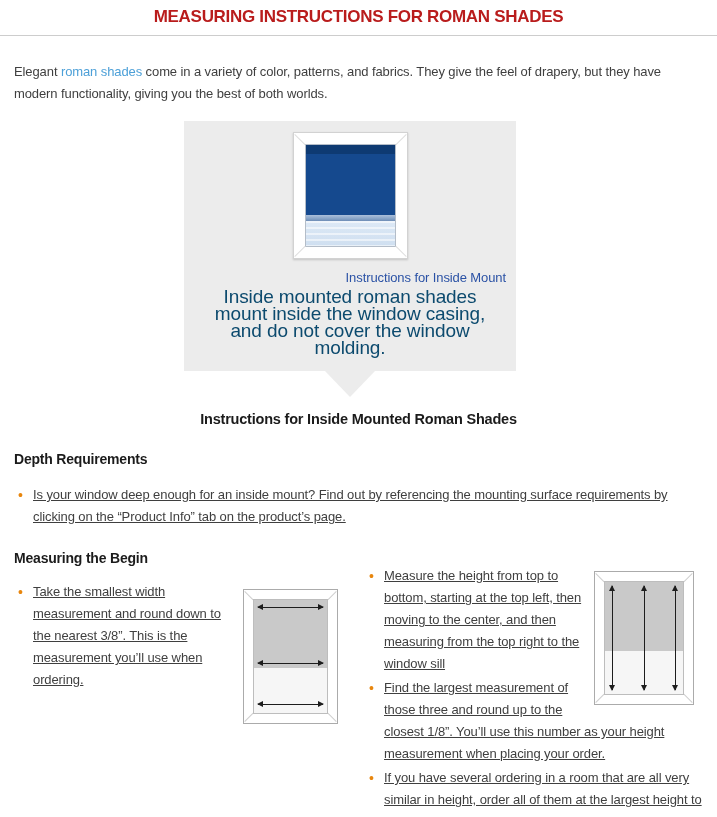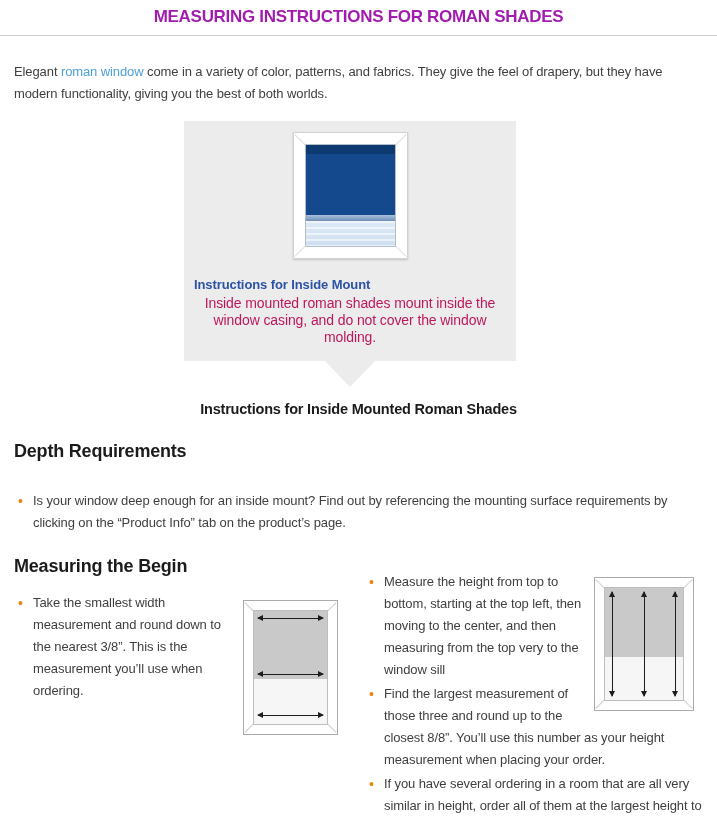--- a/index.html
+++ b/index.html
@@ -1,21 +1,21 @@
 <!DOCTYPE html>
 <html><head>
 <meta charset="utf-8">
 <style>
   html,body{margin:0;padding:0;background:#fff;}
   body{font-family:"Liberation Sans",sans-serif;color:#3f3f3f;}
   .page{width:717px;height:817px;box-sizing:border-box;background:#fff;overflow:hidden;padding:0 14px;}
 
   
   .main-title{margin:0;padding-top:7px;text-align:center;font-size:17px;font-weight:bold;
-    color:#a21caf;letter-spacing:-0.3px;}
+    color:#b91c1c;letter-spacing:-0.3px;}
   .divider{border:none;border-top:1px solid #cdcdcd;margin:8px -14px 0 -14px;}
 
   
   .intro{margin:25px 0 0 0;font-size:13px;line-height:22px;letter-spacing:-0.1px;color:#3f3f3f;max-width:695px;}
   .intro a{color:#4da0d8;text-decoration:none;cursor:pointer;}
 
   
   .callout-wrap{width:332px;margin:16px 0 0 170px;}
   .callout{background:#ececec;padding:11px 10px 15px 10px;box-sizing:border-box;}
   .pointer{width:0;height:0;margin:0 auto;border-left:25px solid transparent;
@@ -30,32 +30,32 @@
   .shade-main{height:61px;background:#15498e;}
   .shade-hem{height:6px;background:linear-gradient(180deg,#aabfda 0%,#8aa6c9 55%,#6e8db6 100%);}
   .glass{flex:1;background:repeating-linear-gradient(180deg,rgba(255,255,255,.55) 0 2px,rgba(0,0,0,0) 2px 6px),
     linear-gradient(180deg,#dde9f6,#cfdff0);}
   .miter{position:absolute;height:1px;background:#dedede;}
   .m-tl{left:1px;top:1px;width:15px;transform:rotate(45deg);transform-origin:0 0;}
   .m-tr{right:1px;top:1px;width:15px;transform:rotate(-45deg);transform-origin:100% 0;}
   .m-bl{left:1px;bottom:1px;width:15px;transform:rotate(-45deg);transform-origin:0 100%;}
   .m-br{right:1px;bottom:1px;width:15px;transform:rotate(45deg);transform-origin:100% 100%;}
 
-  .mount-link{display:block;text-align:left;margin-top:18px;font-size:13px;font-weight:bold;
+  .mount-link{display:block;text-align:right;margin-top:11px;font-size:13px;font-weight:normal;
     color:#2b52a5;text-decoration:none;cursor:pointer;letter-spacing:-0.1px;}
-  .mount-caption{margin:3px auto 0 auto;text-align:center;font-size:14px;line-height:17px;
-    color:#be185d;letter-spacing:-0.1px;max-width:306px;}
+  .mount-caption{margin:3px auto 0 auto;text-align:center;font-size:19px;line-height:17px;
+    color:#0c4a6e;letter-spacing:-0.1px;max-width:306px;}
 
   
   .section-heading{margin:14px 0 0 0;text-align:center;font-size:14.5px;font-weight:bold;
     color:#1b1b1b;letter-spacing:-0.2px;}
-  .sub-heading{margin:24px 0 0 0;font-size:18px;font-weight:bold;color:#1b1b1b;letter-spacing:-0.2px;}
+  .sub-heading{margin:24px 0 0 0;font-size:14px;font-weight:bold;color:#1b1b1b;letter-spacing:-0.2px;}
 
   
-  ul.bullets{list-style:none;margin:28px 0 0 0;padding:0;font-size:13px;line-height:22px;letter-spacing:-0.1px;}
+  ul.bullets{list-style:none;margin:17px 0 0 0;padding:0;font-size:13px;line-height:22px;letter-spacing:-0.1px;text-decoration:underline;}
   ul.bullets li{position:relative;padding-left:19px;color:#3f3f3f;}
   ul.bullets li + li{margin-top:2px;}
   ul.bullets li::before{content:"\2022";color:#e8860d;position:absolute;left:4px;top:0;font-size:14px;}
 
   
   .columns{display:flex;margin-top:22px;}
   .col-left{width:333px;}
   .col-right{width:338px;margin-left:18px;}
   .col-body{overflow:visible;}
   .col-body ul.bullets{margin-top:15px;}
@@ -83,21 +83,21 @@
     border-left:3px solid transparent;border-right:3px solid transparent;border-top:6px solid #1d1d1d;}
 </style>
 </head>
 <body>
 
 <div class="page">
 
   <h1 class="main-title">MEASURING INSTRUCTIONS FOR ROMAN SHADES</h1>
   <hr class="divider">
 
-  <p class="intro"><span>Elegant </span><a class="intro-link">roman window</a><span> come in a variety of color, patterns, and fabrics. They give the feel of drapery, but they have modern functionality, giving you the best of both worlds.</span></p>
+  <p class="intro"><span>Elegant </span><a class="intro-link">roman shades</a><span> come in a variety of color, patterns, and fabrics. They give the feel of drapery, but they have modern functionality, giving you the best of both worlds.</span></p>
 
   <div class="callout-wrap">
     <div class="callout">
 
       <div class="window-frame">
         <span class="miter m-tl"></span>
         <span class="miter m-tr"></span>
         <span class="miter m-bl"></span>
         <span class="miter m-br"></span>
         <div class="window-inner">
@@ -150,21 +150,21 @@
           <span class="miter m-tr"></span>
           <span class="miter m-bl"></span>
           <span class="miter m-br"></span>
           <div class="diagram-inner">
             <div class="arrow-v" style="left:7px;"></div>
             <div class="arrow-v" style="left:50%;"></div>
             <div class="arrow-v" style="right:7px;"></div>
           </div>
         </div>
         <ul class="bullets">
-          <li>Measure the height from top to bottom, starting at the top left, then moving to the center, and then measuring from the top very to the window sill</li>
-          <li>Find the largest measurement of those three and round up to the closest 8/8”. You’ll use this number as your height measurement when placing your order.</li>
+          <li>Measure the height from top to bottom, starting at the top left, then moving to the center, and then measuring from the top right to the window sill</li>
+          <li>Find the largest measurement of those three and round up to the closest 1/8”. You’ll use this number as your height measurement when placing your order.</li>
           <li>If you have several ordering in a room that are all very similar in height, order all of them at the largest height to ensure similar pleat sizes.</li>
         </ul>
       </div>
     </div>
 
   </div>
 </div>
 
 </body></html>

